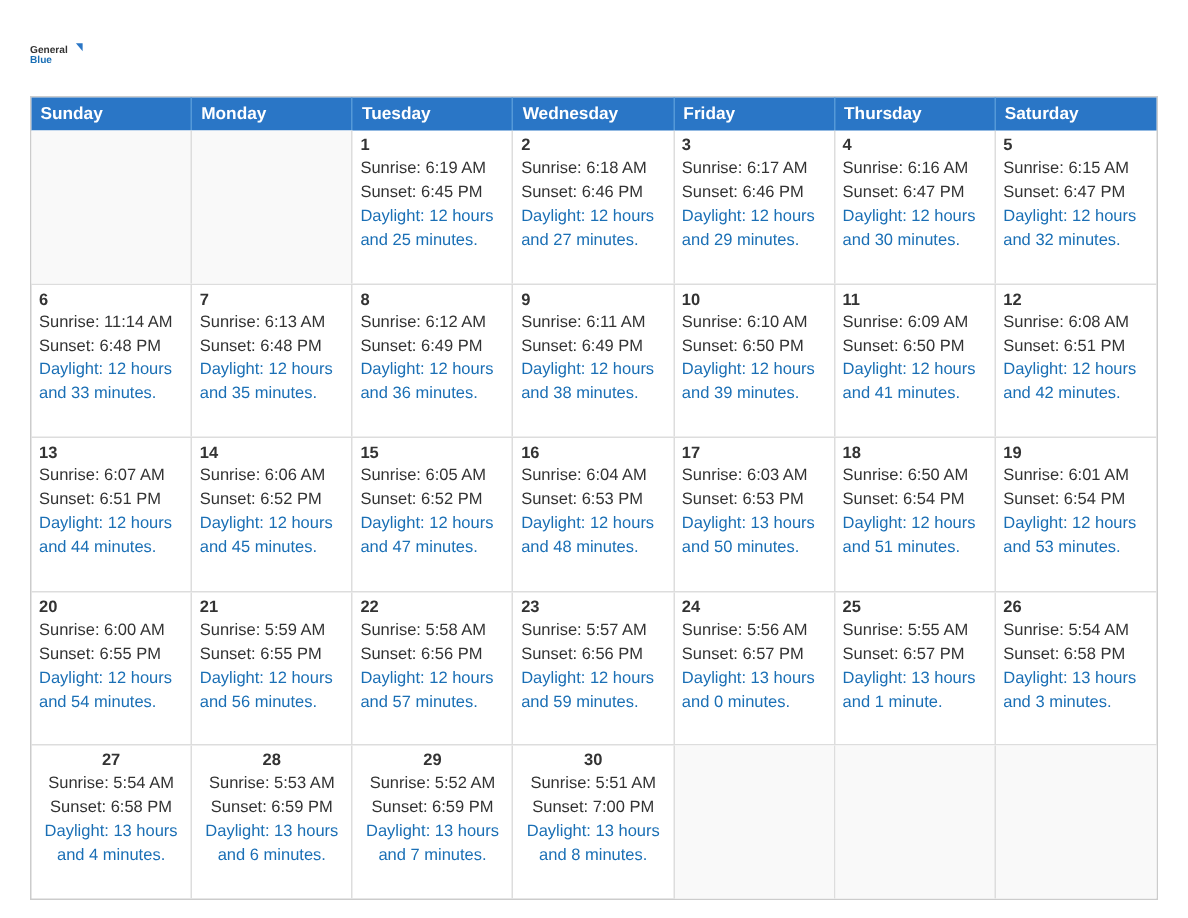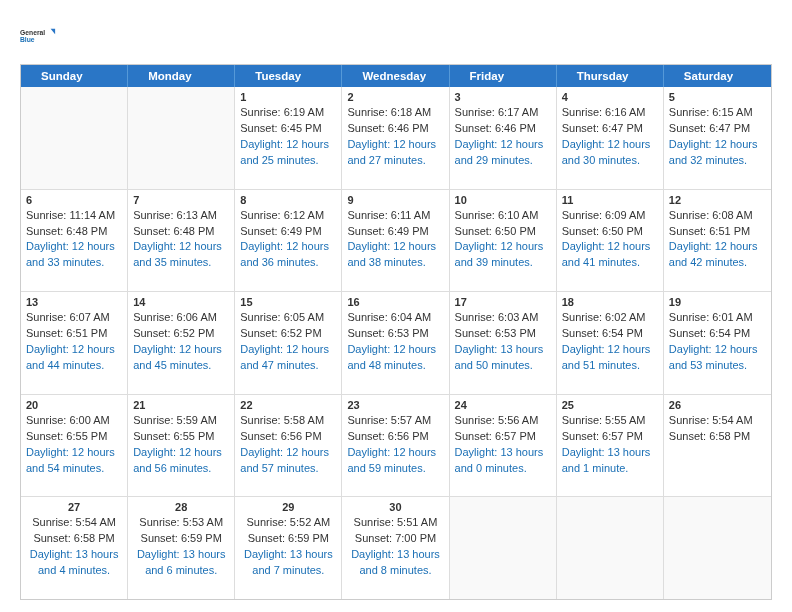--- a/index.html
+++ b/index.html
@@ -49,21 +49,21 @@
     }
     .cal-header-row {
       display: grid;
       grid-template-columns: repeat(7, 1fr);
       background: #2a76c6;
     }
     .cal-header-cell {
       color: #fff;
       font-size: 11.5px;
       font-weight: bold;
-      padding: 5px 20px;
+      padding: 5px 6px;
       text-align: left;
       border-right: 1px solid #5599d8;
     }
     .cal-header-cell:last-child { border-right: none; }
     .cal-body {
       flex: 1;
       display: flex;
       flex-direction: column;
     }
     .cal-week {
@@ -198,21 +198,21 @@
           <div class="cal-cell">
             <span class="day-num">16</span>
             <div class="cell-info"><span>Sunrise: 6:04 AM</span><br><span>Sunset: 6:53 PM</span><br><span class="daylight-label">Daylight: 12 hours and 48 minutes.</span></div>
           </div>
           <div class="cal-cell">
             <span class="day-num">17</span>
             <div class="cell-info"><span>Sunrise: 6:03 AM</span><br><span>Sunset: 6:53 PM</span><br><span class="daylight-label">Daylight: 13 hours and 50 minutes.</span></div>
           </div>
           <div class="cal-cell">
             <span class="day-num">18</span>
-            <div class="cell-info"><span>Sunrise: 6:02 AM</span><br><span>Sunset: 6:54 PM</span><br><span class="daylight-label">Daylight: 12 hours and 51 minutes.</span></div>
+            <div class="cell-info"><span>Sunrise: 6:50 AM</span><br><span>Sunset: 6:54 PM</span><br><span class="daylight-label">Daylight: 12 hours and 51 minutes.</span></div>
           </div>
           <div class="cal-cell">
             <span class="day-num">19</span>
             <div class="cell-info"><span>Sunrise: 6:01 AM</span><br><span>Sunset: 6:54 PM</span><br><span class="daylight-label">Daylight: 12 hours and 53 minutes.</span></div>
           </div>
         </div>
         <div class="cal-week">
           <div class="cal-cell">
             <span class="day-num">20</span>
             <div class="cell-info"><span>Sunrise: 6:00 AM</span><br><span>Sunset: 6:55 PM</span><br><span class="daylight-label">Daylight: 12 hours and 54 minutes.</span></div>
@@ -232,21 +232,21 @@
           <div class="cal-cell">
             <span class="day-num">24</span>
             <div class="cell-info"><span>Sunrise: 5:56 AM</span><br><span>Sunset: 6:57 PM</span><br><span class="daylight-label">Daylight: 13 hours and 0 minutes.</span></div>
           </div>
           <div class="cal-cell">
             <span class="day-num">25</span>
             <div class="cell-info"><span>Sunrise: 5:55 AM</span><br><span>Sunset: 6:57 PM</span><br><span class="daylight-label">Daylight: 13 hours and 1 minute.</span></div>
           </div>
           <div class="cal-cell">
             <span class="day-num">26</span>
-            <div class="cell-info"><span>Sunrise: 5:54 AM</span><br><span>Sunset: 6:58 PM</span><br></div>
+            <div class="cell-info"><span>Sunrise: 5:54 AM</span><br><span>Sunset: 6:58 PM</span><br><span class="daylight-label">Daylight: 13 hours and 3 minutes.</span></div>
           </div>
         </div>
         <div class="cal-week">
           <div class="cal-cell">
             <span class="day-num">27</span>
             <div class="cell-info"><span>Sunrise: 5:54 AM</span><br><span>Sunset: 6:58 PM</span><br><span class="daylight-label">Daylight: 13 hours and 4 minutes.</span></div>
           </div>
           <div class="cal-cell">
             <span class="day-num">28</span>
             <div class="cell-info"><span>Sunrise: 5:53 AM</span><br><span>Sunset: 6:59 PM</span><br><span class="daylight-label">Daylight: 13 hours and 6 minutes.</span></div>

